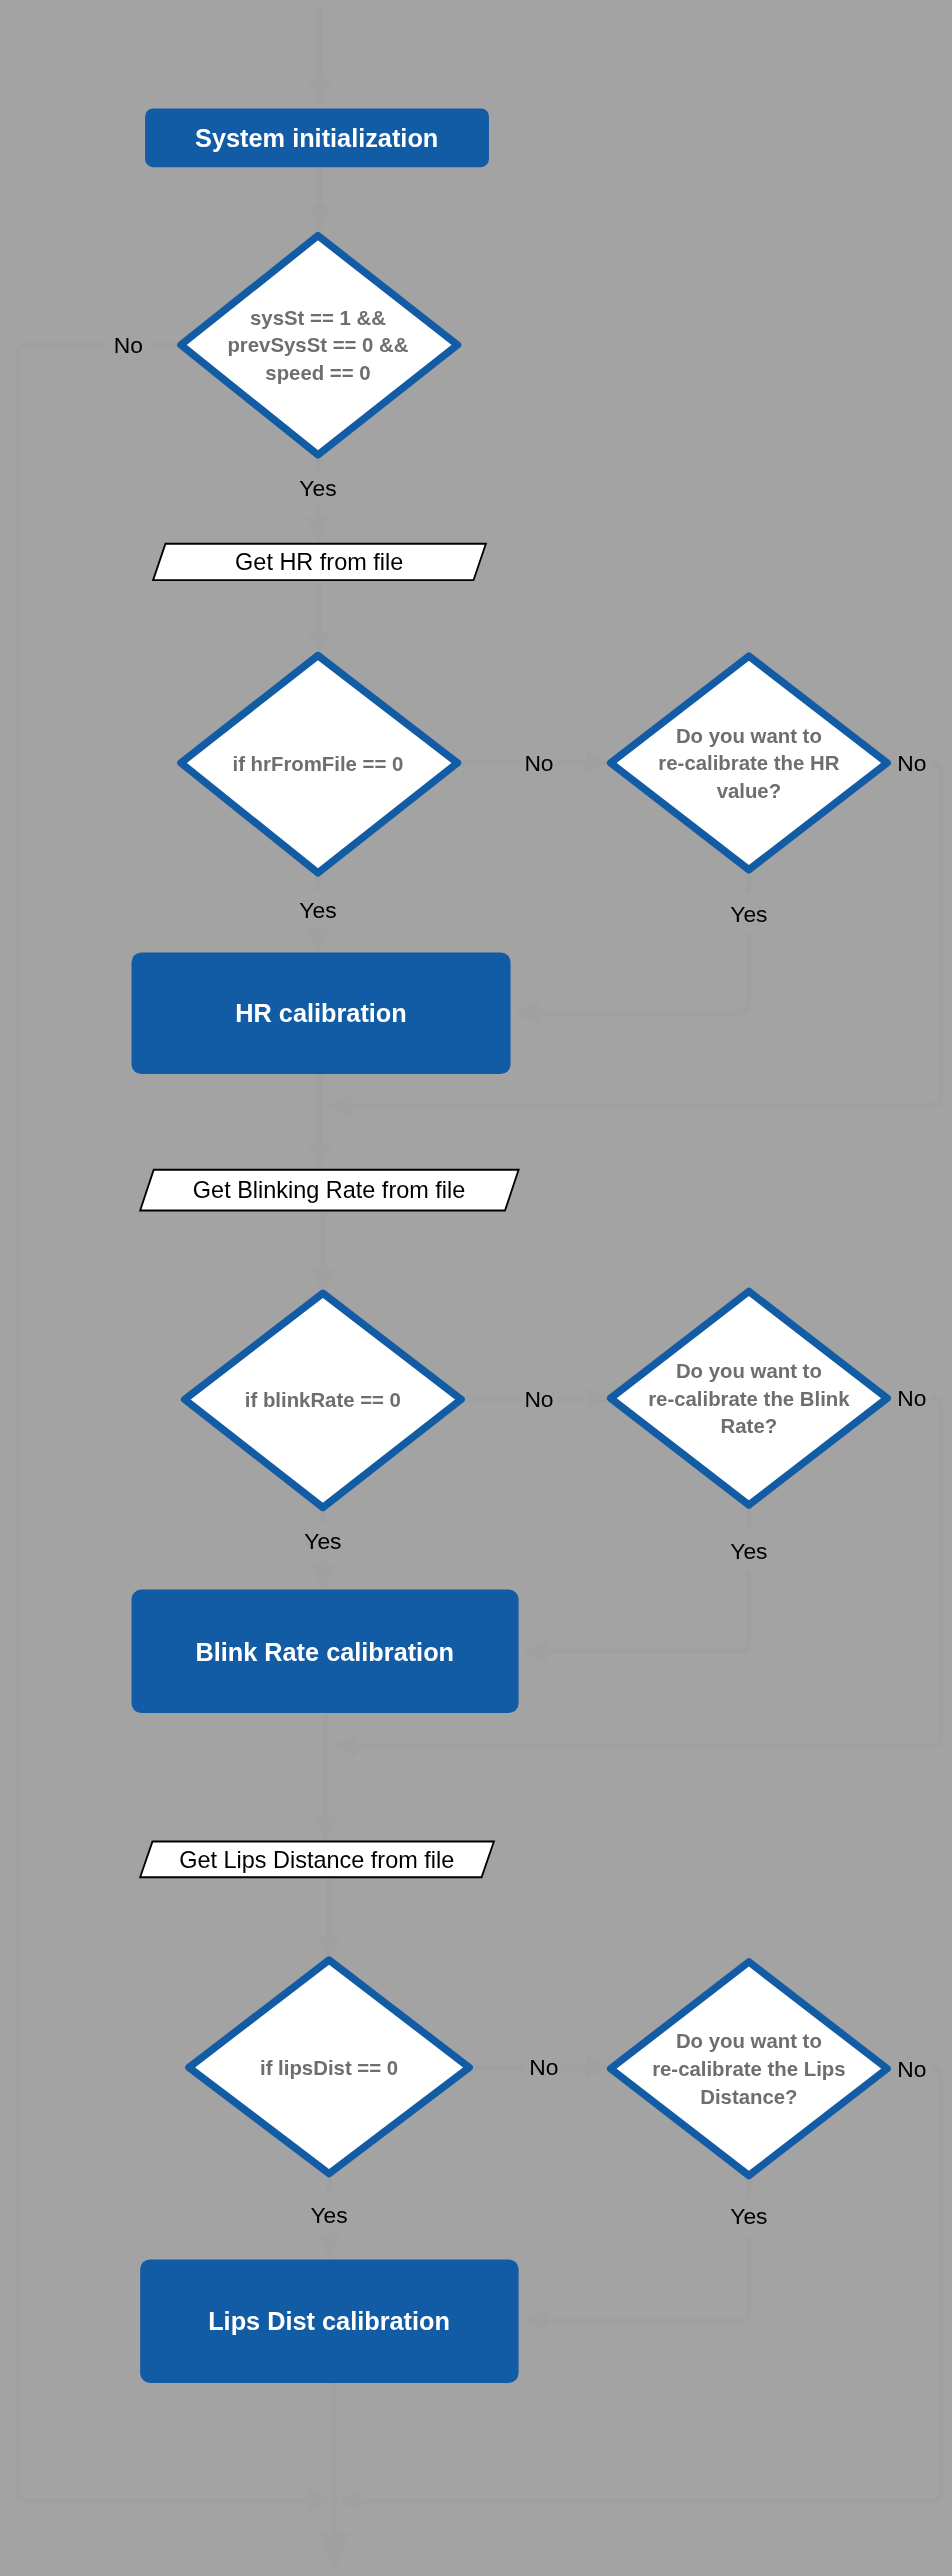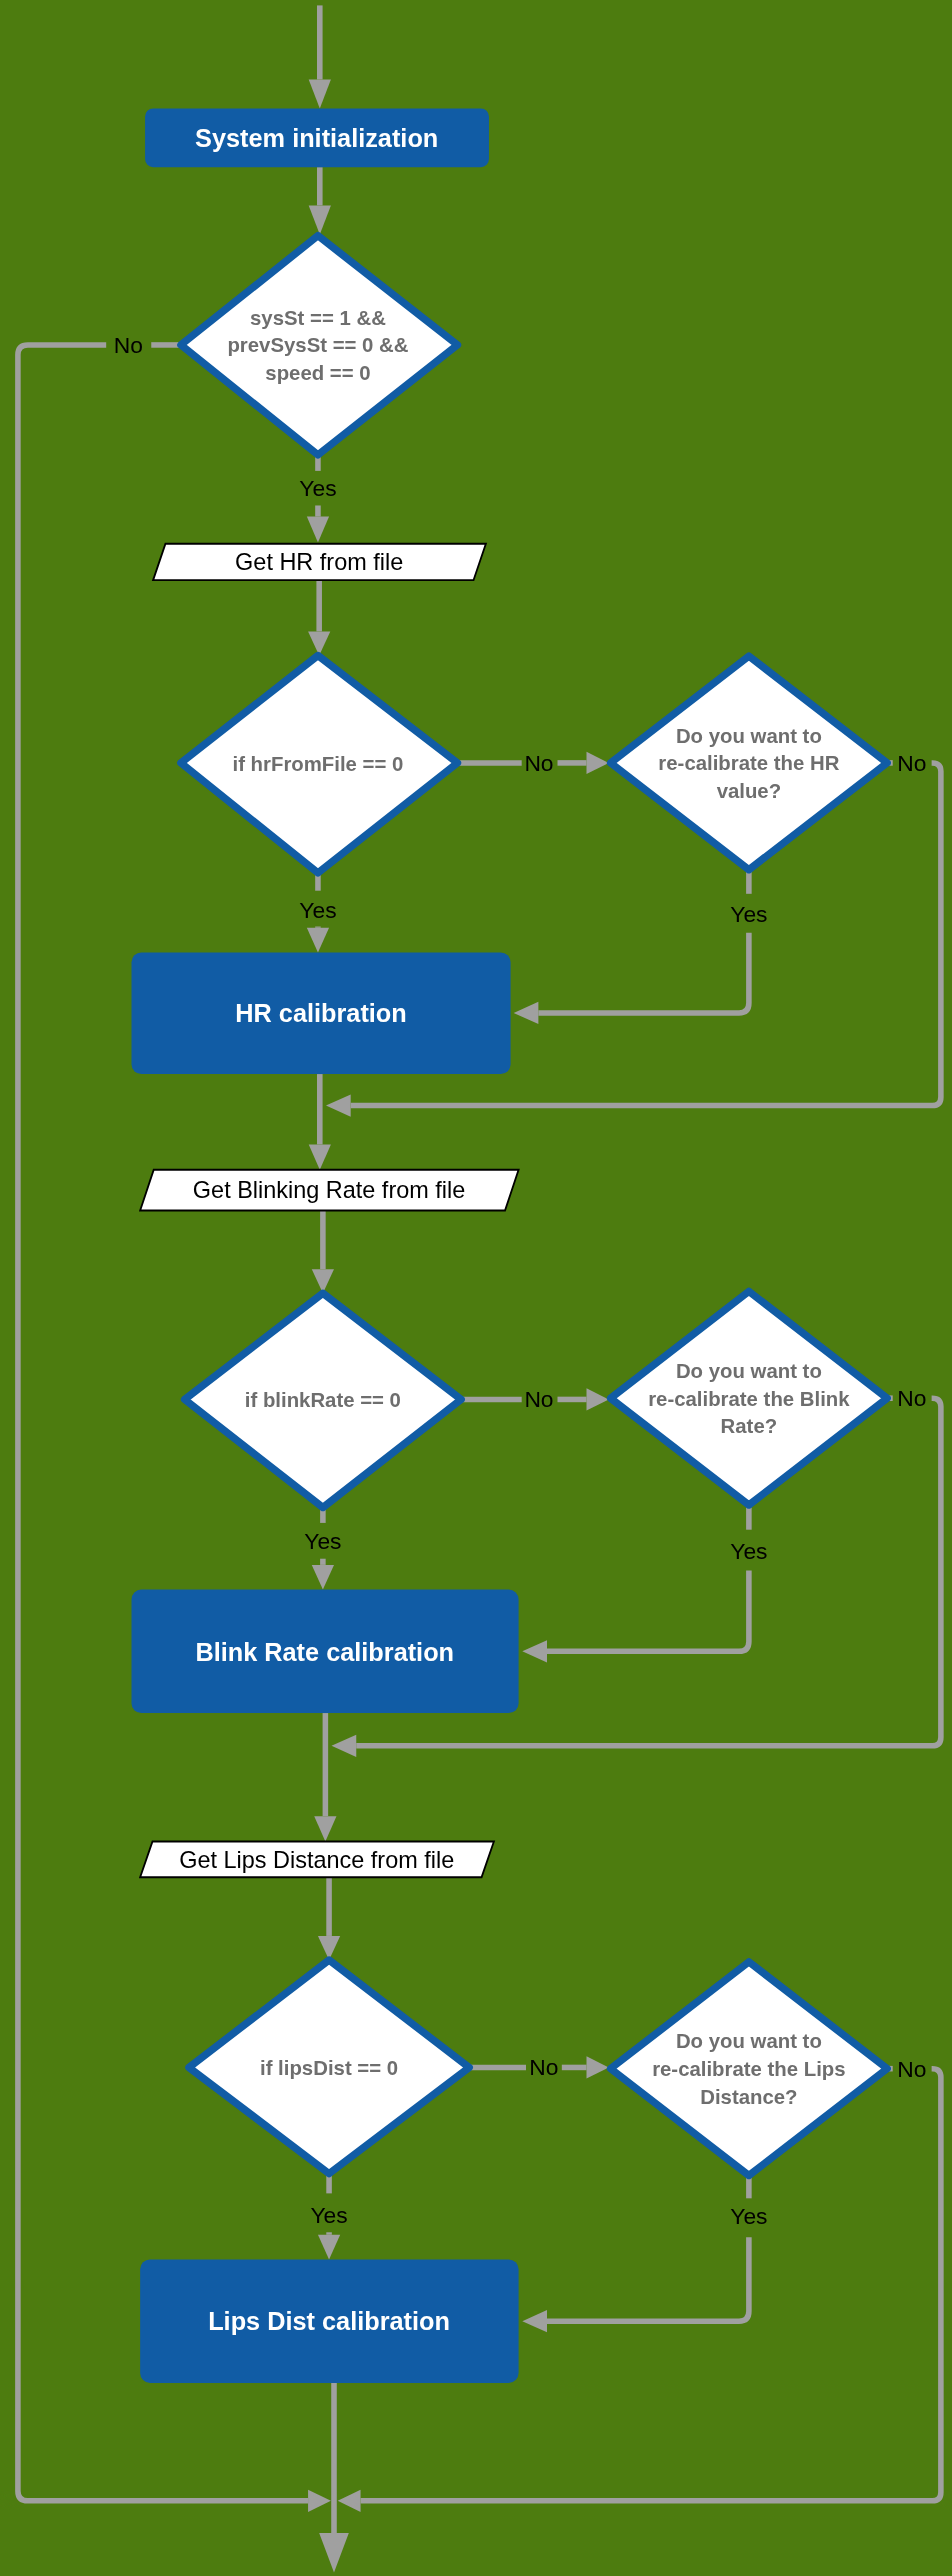--- a/index.html
+++ b/index.html
@@ -1,16 +1,16 @@
 <!DOCTYPE html>
 <html style="font-size:10px"><head>
 <meta charset="utf-8">
 <style>
   html,body{margin:0;padding:0;background:#ffffff;}
-  .canvas-wrap{width:952px;height:2576px;position:relative;background:#4d7c0f;}
+  .canvas-wrap{width:952px;height:2576px;position:relative;background:#a3a3a3;}
   svg{display:block;}
   .edge{stroke:#A0A0A0;stroke-width:9;fill:none;}
   .edge-head{fill:#A0A0A0;stroke:none;}
   .diamond{fill:#ffffff;stroke:#115CA5;stroke-width:12;stroke-linejoin:round;}
   .procbox{fill:#115CA5;stroke:none;}
   .iobox{fill:#ffffff;stroke:#000000;stroke-width:3;stroke-linejoin:miter;}
   text{font-family:"Liberation Sans", sans-serif;}
   .dtext{font-size:33px;font-weight:bold;fill:#6E6E6E;text-anchor:middle;}
   .btext{font-size:41px;font-weight:bold;fill:#ffffff;text-anchor:middle;}
   .iotext{font-size:38px;fill:#000000;text-anchor:middle;}

